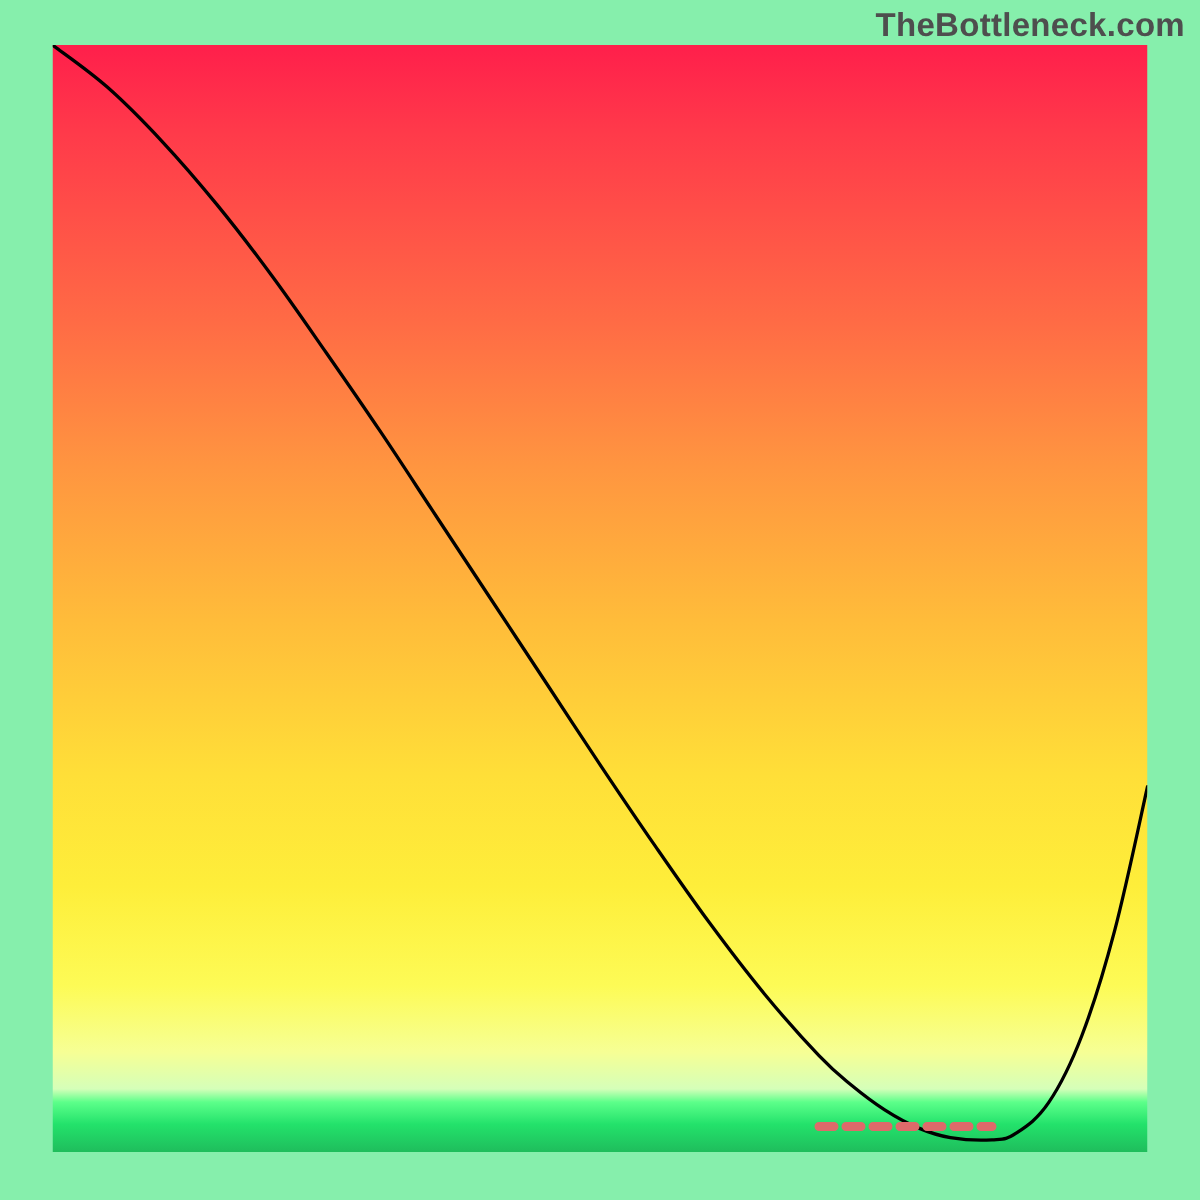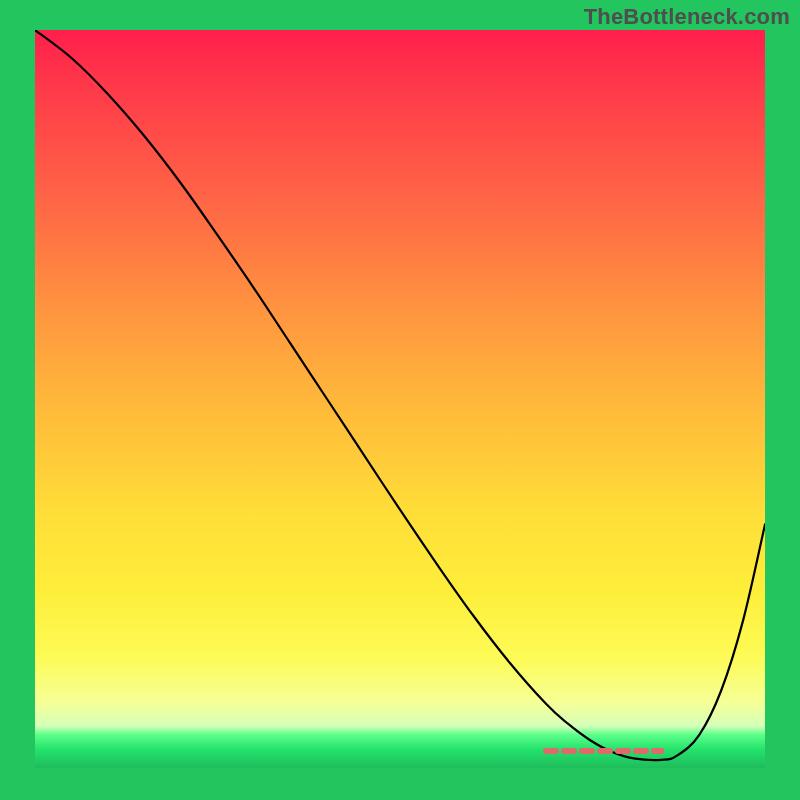--- a/index.html
+++ b/index.html
@@ -8,21 +8,21 @@
     width: 800px;
     height: 800px;
     background: #000;
     overflow: hidden;
     font-family: Arial, Helvetica, sans-serif;
   }
   .frame {
     position: relative;
     width: 800px;
     height: 800px;
-    background: #22c55e;
+    background: #86efac;
   }
   .watermark {
     position: absolute;
     top: 4px;
     right: 10px;
     color: #4e4e4e;
     font-size: 22px;
     font-weight: bold;
     letter-spacing: 0.2px;
     z-index: 50;

